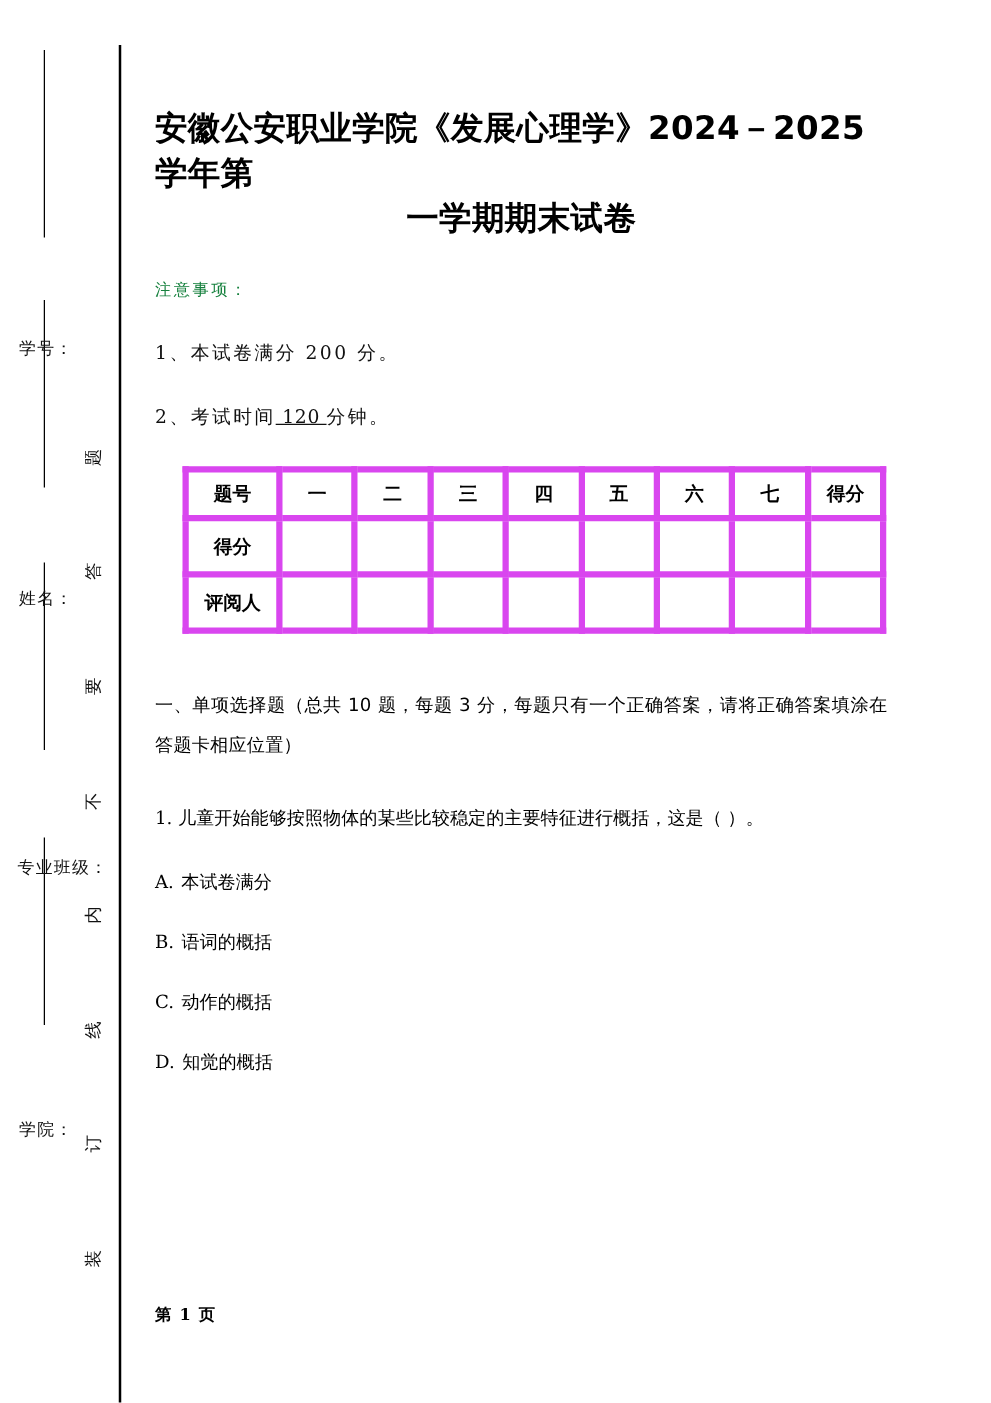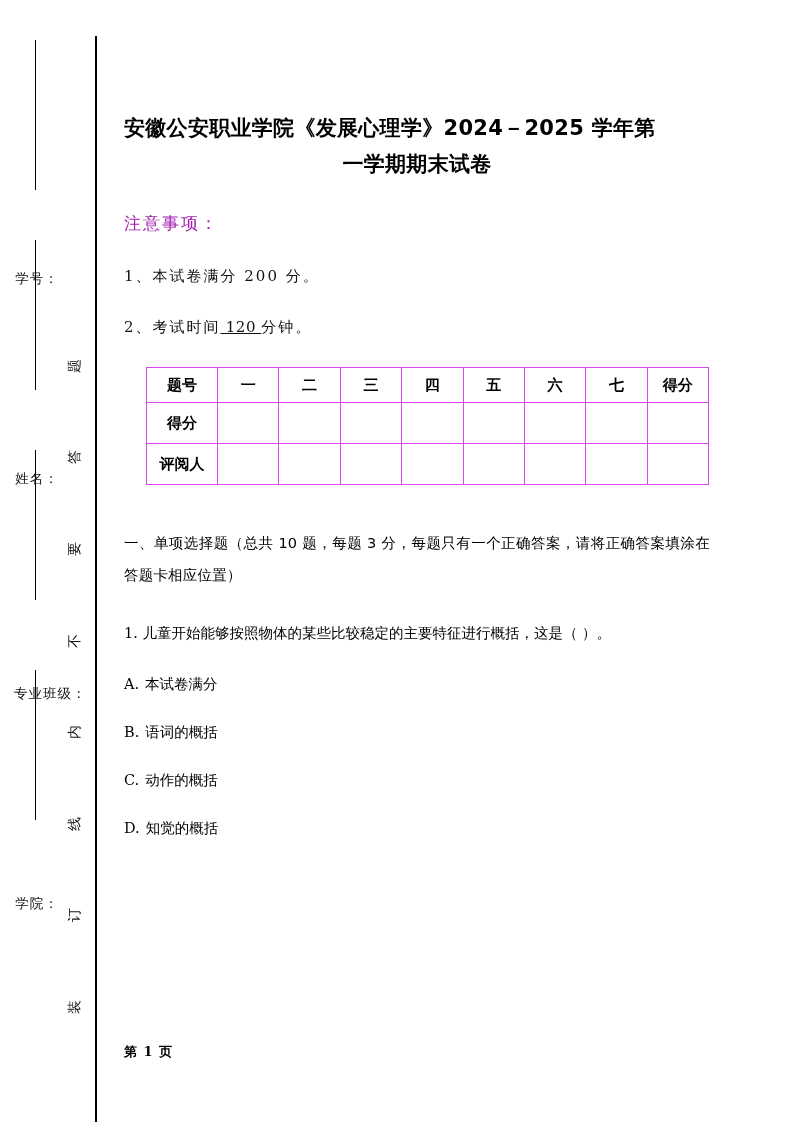--- a/index.html
+++ b/index.html
@@ -74,67 +74,67 @@
   
   #page-body {
     position: absolute;
     left: 124px;
     top: 0;
     width: 586px;
   }
 
   #doc-title {
     margin: 0;
-    padding-top: 110px;
+    padding-top: 85px;
     font-family: "DejaVu Sans", "Liberation Sans", sans-serif;
     font-weight: bold;
-    font-size: 21px;
+    font-size: 26px;
     line-height: 36px;
     text-align: left;
     letter-spacing: 0.3px;
   }
   #doc-title .title-line2 {
     display: block;
     text-align: center;
   }
 
   #info-line {
     margin: 26px 0 0 0;
     text-align: center;
     font-weight: bold;
     font-size: 15px;
     letter-spacing: 0.5px;
   }
 
   .notes-title {
     margin: 30px 0 0 0;
-    font-size: 17px;
+    font-size: 13px;
     letter-spacing: 2px;
-    color: #a21caf;
+    color: #15803d;
   }
   .note-item {
     margin: 32px 0 0 0;
     font-size: 15px;
     letter-spacing: 2px;
     color: #111111;
   }
   .note-item .uline {
     text-decoration: underline;
     letter-spacing: 0.5px;
   }
 
   
   #score-table {
     margin: 30px 0 0 22px;
     border-collapse: collapse;
     width: 563px;
     table-layout: fixed;
   }
   #score-table td {
-    border: 1px solid #d946ef;
+    border: 5px solid #d946ef;
     height: 38px;
     text-align: center;
     vertical-align: middle;
     font-family: "DejaVu Serif", "Liberation Serif", serif;
     font-weight: bold;
     font-size: 15px;
   }
   #score-table tr:first-child td { height: 32px; }
   #score-table .lbl-col { width: 68px; }
 

